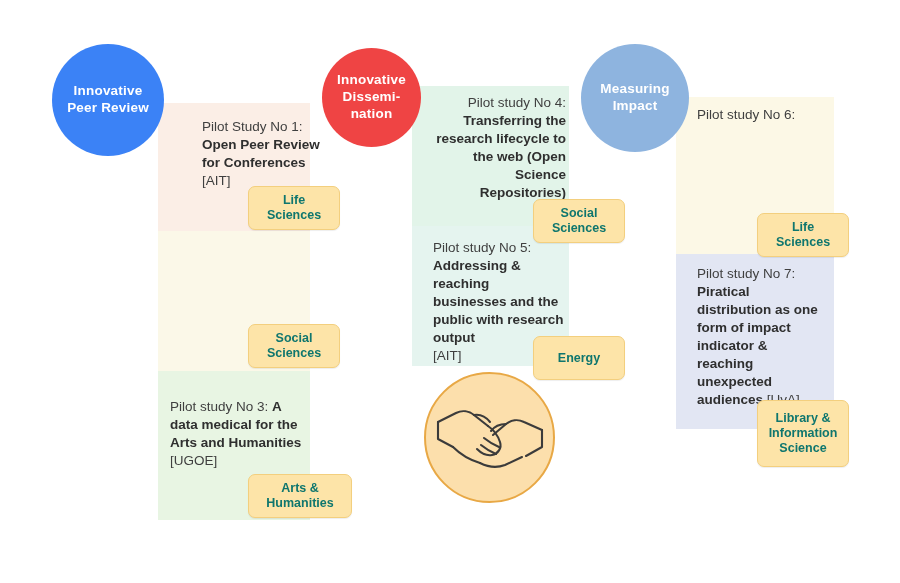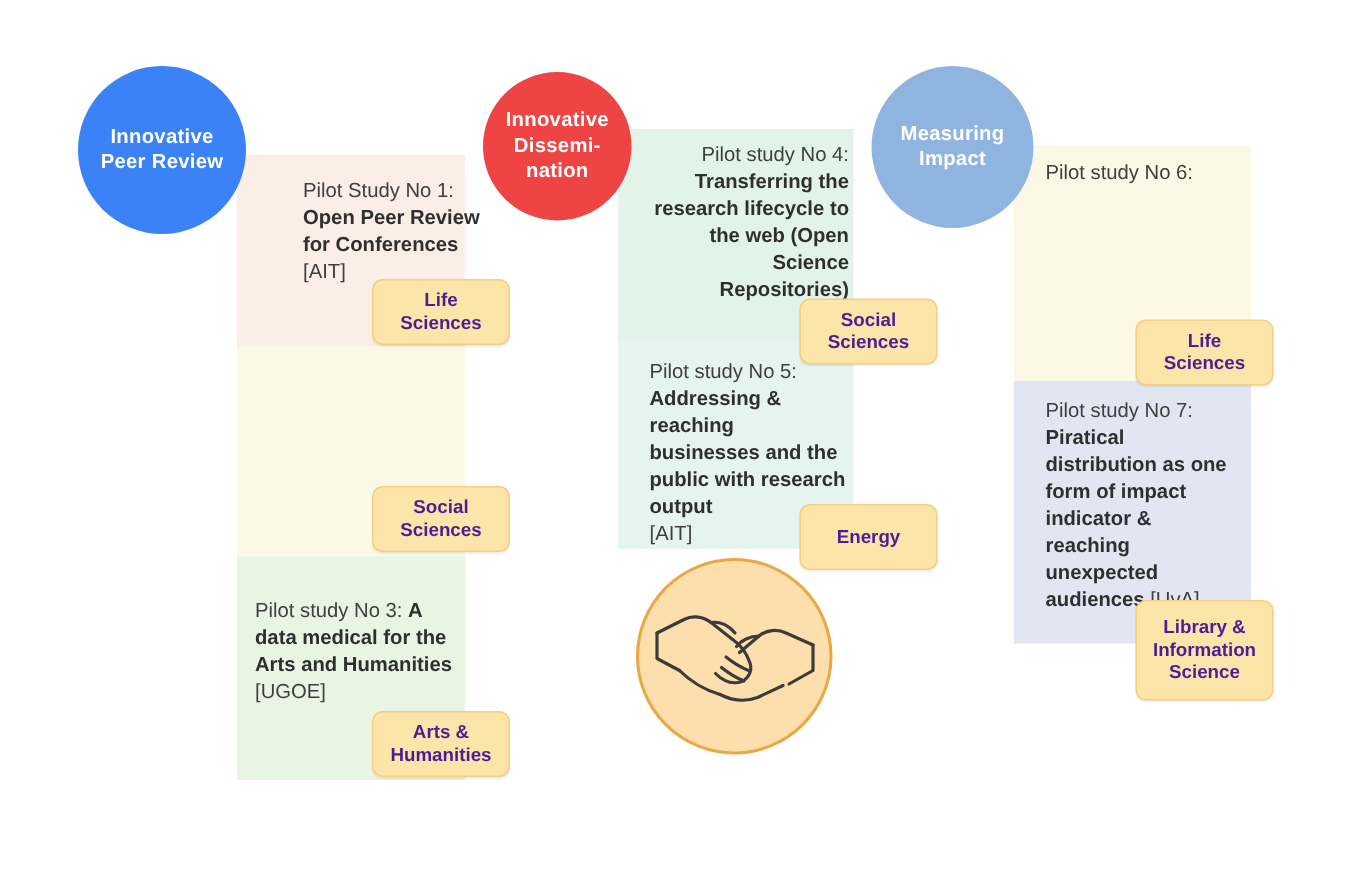--- a/index.html
+++ b/index.html
@@ -59,21 +59,21 @@
     background: #fde4a8;
     border: 1px solid #f3cf7e;
     border-radius: 7px;
     box-sizing: border-box;
     display: flex;
     align-items: center;
     justify-content: center;
     text-align: center;
     font-size: 12.5px;
     font-weight: 700;
-    color: #4c1d95;
+    color: #0f766e;
     line-height: 1.2;
     padding: 4px 6px;
     box-shadow: 0 1px 1px rgba(0,0,0,.07);
   }
 
   
   .handshake {
     position: absolute;
     border-radius: 50%;
     background: #fcdfac;
@@ -119,21 +119,21 @@
   </div>
 
   <div class="tag" style="left:248px; top:324px; width:92px; height:44px;">
     <span>Social Sciences</span>
   </div>
 
   <div class="study" style="left:170px; top:398px; width:136px;">
     <div><span class="title-line">Pilot study No 3: </span><span class="bold">A data medical for the Arts and Humanities</span></div>
     <div> [UGOE]</div>
   </div>
-  <div class="tag" style="left:248px; top:474px; width:92px; height:44px;">
+  <div class="tag" style="left:248px; top:474px; width:104px; height:44px;">
     <span>Arts &amp; Humanities</span>
   </div>
 
   <div class="study" style="left:433px; top:94px; width:133px;text-align:right;">
     <div class="title-line">Pilot study No 4:</div>
     <div class="bold">Transferring the research lifecycle to the web (Open Science Repositories)</div>
     <div> [UvA]</div>
   </div>
   <div class="tag" style="left:533px; top:199px; width:92px; height:44px;">
     <span>Social Sciences</span>

